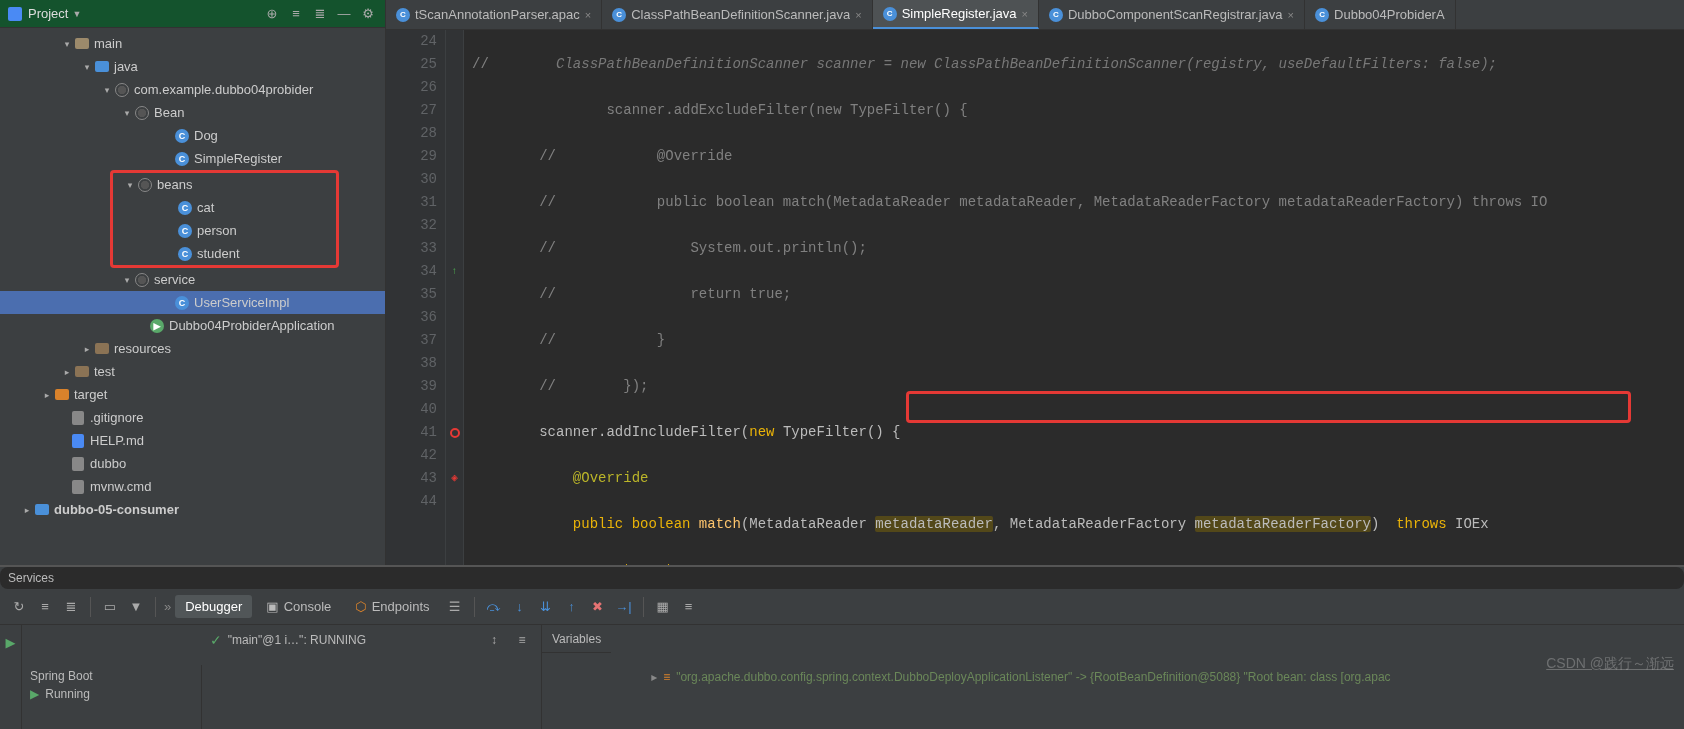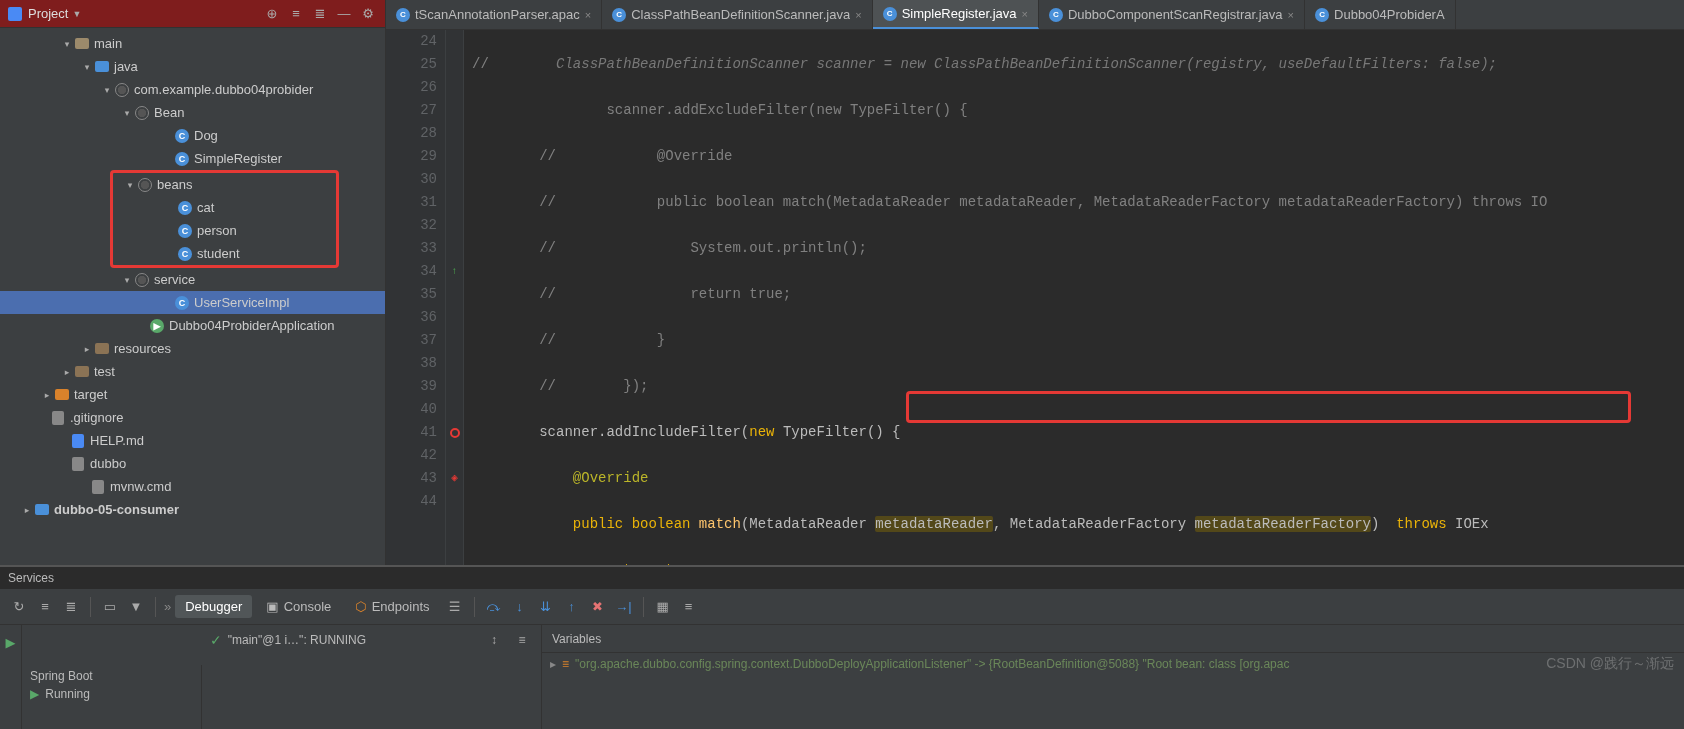--- a/index.html
+++ b/index.html
@@ -5,21 +5,21 @@
   * { box-sizing: border-box; margin: 0; padding: 0; }
   body { font-family: "Segoe UI", Arial, sans-serif; background: #2b2b2b; color: #bbb; font-size: 13px; overflow: hidden; width: 1684px; height: 729px; }
   .root { display: flex; flex-direction: column; width: 1684px; height: 729px; }
 
   
   .main-split { display: flex; flex: 1; min-height: 0; }
   .sidebar { width: 386px; min-width: 386px; background: #3c3f41; display: flex; flex-direction: column; border-right: 1px solid #323232; }
   .editor-area { flex: 1; display: flex; flex-direction: column; min-width: 0; background: #2b2b2b; }
 
   
-  .side-toolbar { height: 28px; display: flex; align-items: center; gap: 6px; padding: 0 8px; border-bottom: 1px solid #323232; background: #7f1d1d; text-align: center; }
+  .side-toolbar { height: 28px; display: flex; align-items: center; gap: 6px; padding: 0 8px; border-bottom: 1px solid #323232; background: #14532d; text-align: center; }
   .side-toolbar .spacer { flex: 1; }
   .tb-btn { width: 18px; height: 18px; display: flex; align-items: center; justify-content: center; color: #aaa; cursor: pointer; }
   .proj-label { display: flex; align-items: center; gap: 4px; color: #ddd; font-weight: 500; }
   .proj-icon { width: 14px; height: 14px; background: #4a8af4; border-radius: 2px; display: inline-block; }
   .chev { font-size: 9px; color: #aaa; }
 
   
   .tree { flex: 1; overflow: auto; padding: 4px 0; }
   .tree-row { display: flex; align-items: center; height: 23px; padding-right: 6px; cursor: pointer; white-space: nowrap; }
   .tree-row.selected { background: #4b6eaf; color: #fff; }
@@ -59,39 +59,39 @@
   .kw { color: #eab308; }
   .anno { color: #BBB529; }
   .hint { color: #787878; font-style: italic; }
   .fn { color: #FFC66D; }
   .warn { background: rgba(145,117,0,0.4); border-radius: 2px; }
 
   .red-box-code { border: 3px solid #e53935; border-radius: 4px; position: absolute; left: 520px; top: 361px; width: 725px; height: 32px; pointer-events: none; }
 
   
   .bottom { height: 164px; background: #3c3f41; border-top: 2px solid #555; display: flex; flex-direction: column; }
-  .services-label { padding: 4px 8px; font-size: 12px; color: #bbb; background: #2b2b2b; }
+  .services-label { padding: 4px 8px; font-size: 12px; color: #bbb; background: #2b2b2b; border-radius: 8px; }
   .dbg-toolbar { height: 36px; display: flex; align-items: center; gap: 4px; padding: 0 8px; border-bottom: 1px solid #323232; }
   .dbg-btn { width: 22px; height: 22px; display: flex; align-items: center; justify-content: center; color: #aaa; cursor: pointer; }
   .dbg-tab { padding: 4px 10px; color: #bbb; cursor: pointer; border-radius: 3px; display: flex; align-items: center; gap: 5px; }
   .dbg-tab.active { background: #515658; color: #fff; }
   .sep { width: 1px; height: 20px; background: #555; margin: 0 4px; }
   .dbg-body { flex: 1; display: flex; }
   .dbg-left { width: 22px; background: #3c3f41; border-right: 1px solid #323232; display: flex; flex-direction: column; align-items: center; gap: 6px; padding-top: 6px; }
   .spring-panel { width: 180px; border-right: 1px solid #323232; padding: 4px 8px; margin-top: 40px; }
   .frames-panel { width: 340px; border-right: 1px solid #323232; display: flex; flex-direction: column; }
-  .vars-panel { flex: 1; display: flex; flex-direction: column; }
+  .vars-panel { flex: 1; display: flex; flex-direction: row; gap: 32px; }
   .panel-tabs { height: 28px; display: flex; align-items: center; gap: 14px; padding: 0 10px; border-bottom: 1px solid #323232; font-size: 12px; }
   .panel-tabs .pt { cursor: pointer; color: #bbb; }
   .panel-tabs .pt.active { color: #fff; border-bottom: 2px solid #4a90d9; padding-bottom: 4px; }
   .frame-row { display: flex; align-items: center; gap: 6px; padding: 4px 8px; font-size: 12px; }
   .var-row { display: flex; align-items: center; gap: 6px; padding: 4px 8px; font-size: 12px; color: #bbb; }
   .green-play { color: #59a869; }
   .green-tick { color: #59a869; font-size: 14px; }
-  .watermark { position: fixed; right: 10px; bottom: 56px; color: rgba(200,200,200,0.35); font-size: 14px; pointer-events: none; }
+  .watermark { position: fixed; right: 10px; bottom: 56px; color: rgba(200,200,200,0.35); font-size: 14px; pointer-events: none; text-decoration: underline; }
 </style>
 </head>
 <body>
 
 <div class="root">
   <div class="main-split">
 
     <div class="sidebar">
       <div class="side-toolbar">
         <span class="proj-icon"></span>
@@ -214,42 +214,42 @@
             </span>
             <span class="lbl">test</span>
           </div>
         <div class="tree-row" style="padding-left:40px">
             <span class="tw">▸</span>
             <span class="ico">
               <span class="folder-orange"></span>
             </span>
             <span class="lbl">target</span>
           </div>
-        <div class="tree-row" style="padding-left:36px">
+        <div class="tree-row" style="padding-left:56px">
             <span class="tw e">·</span>
             <span class="ico">
               <span class="file-ico"></span>
             </span>
             <span class="lbl">.gitignore</span>
           </div>
         <div class="tree-row" style="padding-left:56px">
             <span class="tw e">·</span>
             <span class="ico">
               <span class="file-ico" style="background:#4a8af4"></span>
             </span>
             <span class="lbl">HELP.md</span>
           </div>
         <div class="tree-row" style="padding-left:56px">
             <span class="tw e">·</span>
             <span class="ico">
               <span class="file-ico"></span>
             </span>
             <span class="lbl">dubbo</span>
           </div>
-        <div class="tree-row" style="padding-left:76px">
+        <div class="tree-row" style="padding-left:56px">
             <span class="tw e">·</span>
             <span class="ico">
               <span class="file-ico"></span>
             </span>
             <span class="lbl">mvnw.cmd</span>
           </div>
         <div class="tree-row" style="padding-left:20px">
             <span class="tw">▸</span>
             <span class="ico">
               <span class="folder-src"></span>

